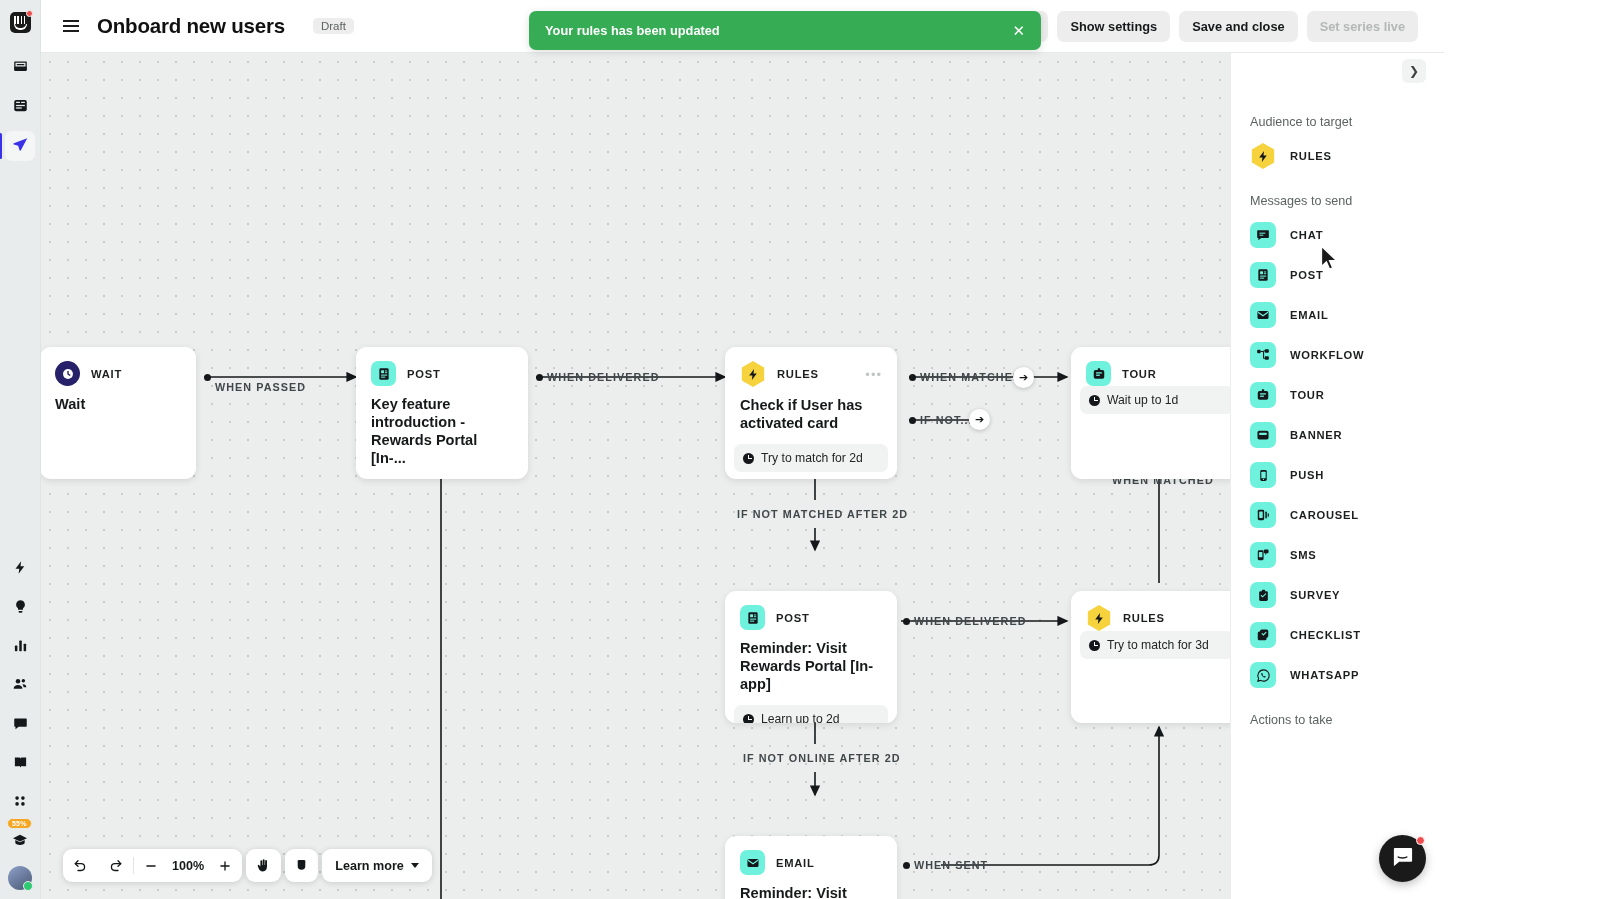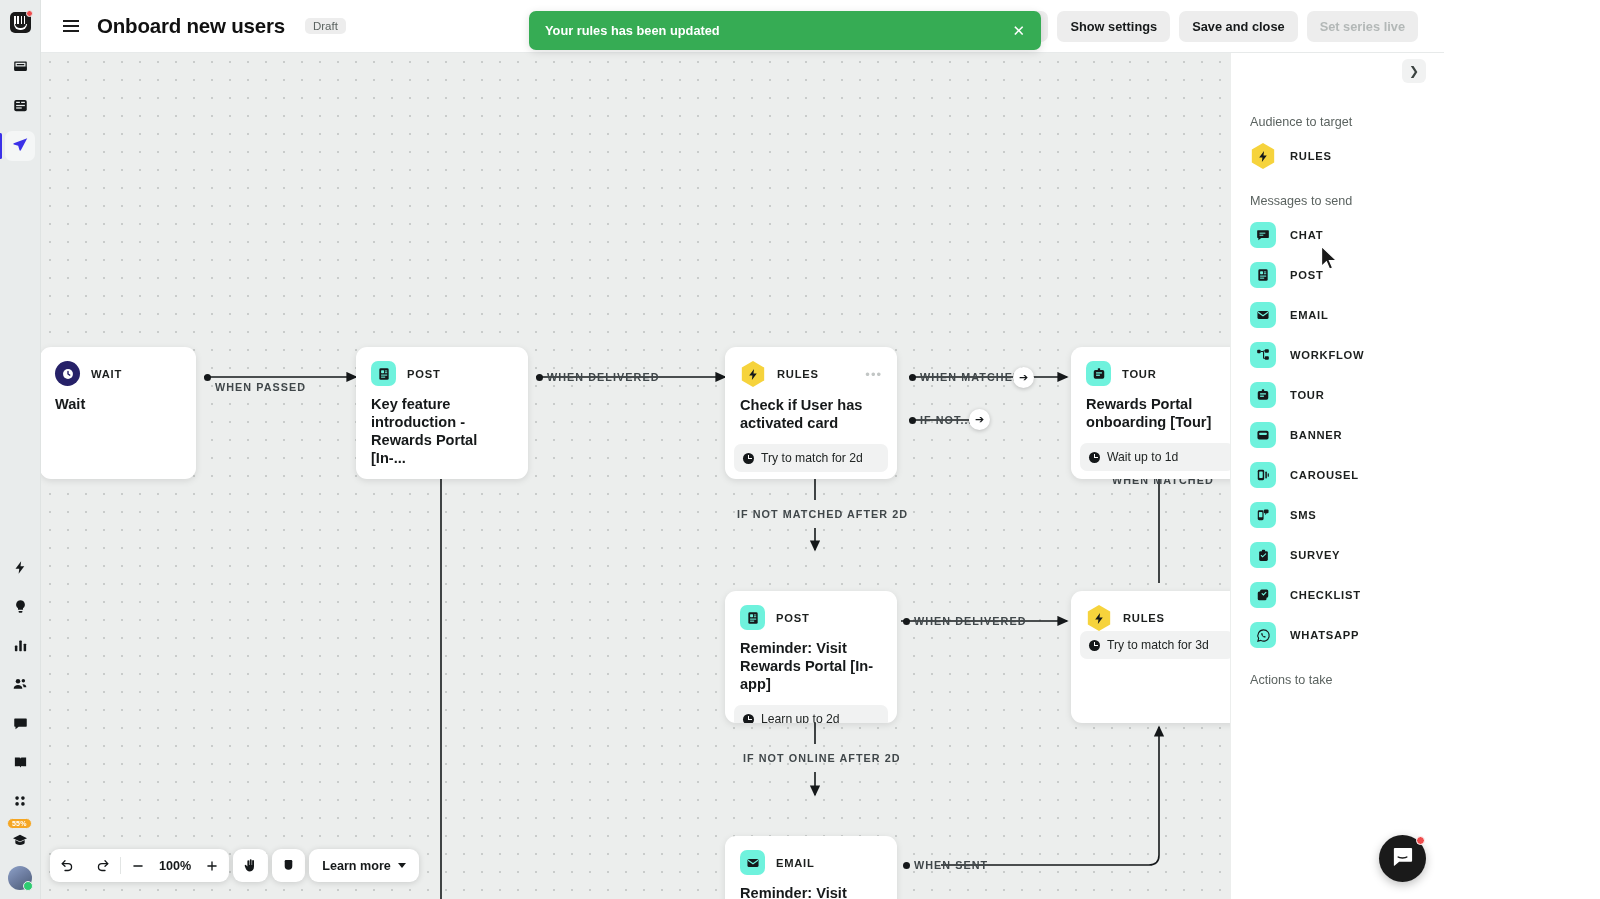--- a/index.html
+++ b/index.html
@@ -76,21 +76,21 @@
     position:absolute; left:41px; top:0; right:0; height:53px;
     background:#ffffff; display:flex; align-items:center; z-index:30;
     border-bottom:1px solid #e7eaea;
   }
   .hamburger { margin-left:17px; width:26px;height:26px;display:flex;align-items:center;justify-content:center;cursor:pointer;}
   .hamburger span { display:block; width:16px;height:2px;background:#1c1c1c; position:relative;}
   .hamburger span::before,.hamburger span::after{content:"";position:absolute;left:0;width:16px;height:2px;background:#1c1c1c;}
   .hamburger span::before{top:-5px;} .hamburger span::after{top:5px;}
   .series-title { margin-left:13px; font-size:20.5px; font-weight:700; color:#111; letter-spacing:-0.2px;}
   .draft-chip {
-    margin-left:20px; background:#ededed; color:#5b6360; font-size:11.5px;
+    margin-left:28px; background:#ededed; color:#5b6360; font-size:11.5px;
     padding:2px 8px; border-radius:5px; font-weight:400;
   }
   .top-actions { margin-left:auto; display:flex; align-items:center; gap:9px; padding-right:26px;}
   .tbtn {
     background:#ededed; border:none; border-radius:7px; font-size:12.8px; font-weight:700;
     color:#16191a; padding:8px 13px; cursor:pointer; font-family:inherit;
     display:flex;align-items:center;gap:6px; white-space:nowrap;
   }
   .tbtn.disabled { color:#b3b8b7; cursor:default; }
   .caret { width:0;height:0;border-left:4px solid transparent;border-right:4px solid transparent;border-top:5px solid #16191a;}
@@ -141,21 +141,21 @@
     color:#40474a; white-space:nowrap;
   }
   .edot { position:absolute; width:7px;height:7px;border-radius:50%;background:#15181a;}
   .ebadge {
     position:absolute; width:21px;height:21px;border-radius:50%;background:#fff;
     box-shadow:0 1px 4px rgba(0,0,0,0.22); display:flex;align-items:center;justify-content:center;
     font-size:11px; color:#15181a; cursor:pointer;
   }
 
   
-  .toolbar { position:absolute; left:9px; bottom:17px; display:flex; align-items:center; gap:4px; z-index:20;}
+  .toolbar { position:absolute; left:22px; bottom:17px; display:flex; align-items:center; gap:4px; z-index:20;}
   .tgroup { background:#fff; border-radius:9px; box-shadow:0 1px 6px rgba(0,0,0,0.15); display:flex; align-items:center; height:33px;}
   .tg-item { padding:0 10px; height:33px; display:flex; align-items:center; justify-content:center; cursor:pointer; color:#16191a; font-size:14px;}
   .tg-zoom { font-size:12.6px; font-weight:700; color:#16191a; padding:0 4px; min-width:40px; text-align:center;}
   .tg-div { width:1px; height:17px; background:#e2e5e4; }
   .learn { padding:0 13px; font-size:12.6px; font-weight:700; color:#16191a; display:flex;align-items:center;gap:7px;}
 
   
   .rpanel {
     position:absolute; right:0; top:53px; width:214px; bottom:0; background:#fff; z-index:25;
     border-left:1px solid #eceeed; overflow:hidden;
@@ -435,21 +435,20 @@
         <div class="nicon teal">
           <svg width="14" height="14" viewBox="0 0 24 24" fill="#15181a">
               <rect x="3" y="5" width="18" height="15" rx="3"></rect>
               <rect x="10" y="2" width="4" height="4" rx="1.2"></rect>
               <rect x="7" y="9" width="10" height="2.2" fill="#6ff2dd"></rect>
               <rect x="7" y="13" width="6.5" height="2.2" fill="#6ff2dd"></rect>
             </svg>
         </div>
         <div class="nlabel">TOUR</div>
       </div>
-      <div class="ntitle">Rewards Portal onboarding [Tour]</div>
       <div class="nfoot">
         <span class="clock"></span>
         <span>Wait up to 1d</span>
       </div>
     </div>
 
     <div class="node" style="left:684px;top:502px;width:172px;height:132px;">
       <div class="node-head">
         <div class="nicon teal">
           <svg width="14" height="14" viewBox="0 0 24 24" fill="#15181a">
@@ -634,20 +633,30 @@
         <div class="pitem">
           <div class="pi-icon teal">
             <svg width="14" height="14" viewBox="0 0 24 24" fill="#15181a">
                 <rect x="2.5" y="4.5" width="19" height="15" rx="3"></rect>
                 <rect x="5.5" y="8" width="13" height="4" rx="1.2" fill="#6ff2dd"></rect>
               </svg>
           </div>
           <div class="pi-label">BANNER</div>
         </div>
 
+        <div class="pitem">
+          <div class="pi-icon teal">
+            <svg width="13" height="13" viewBox="0 0 24 24" fill="#15181a">
+                <rect x="6" y="2" width="12" height="20" rx="2.6"></rect>
+                <rect x="8" y="5" width="8" height="12" rx="1" fill="#6ff2dd"></rect>
+                <circle cx="12" cy="19.3" r="1.1" fill="#6ff2dd"></circle>
+              </svg>
+          </div>
+          <div class="pi-label">PUSH</div>
+        </div>
 
         <div class="pitem">
           <div class="pi-icon teal">
             <svg width="14" height="14" viewBox="0 0 24 24" fill="#15181a">
                 <rect x="3" y="3" width="11" height="18" rx="2.4"></rect>
                 <rect x="5.5" y="6" width="6" height="11" rx="1" fill="#6ff2dd"></rect>
                 <rect x="16" y="6" width="2.6" height="12" rx="1.2"></rect>
                 <rect x="20" y="9" width="2" height="6" rx="1"></rect>
               </svg>
           </div>

